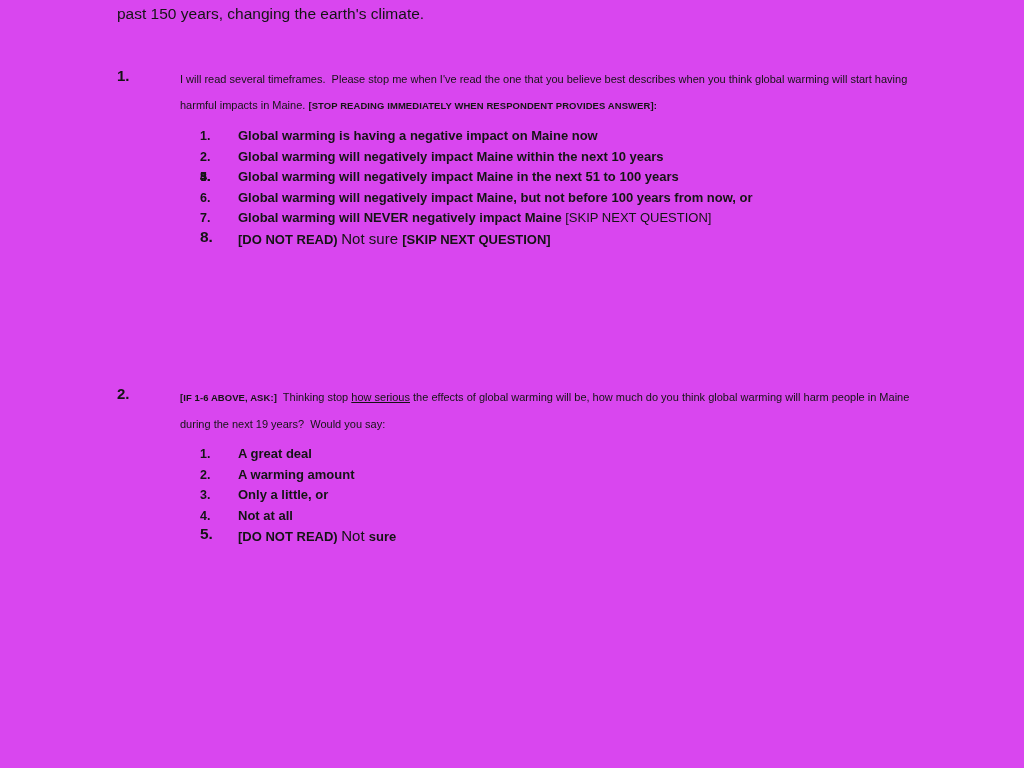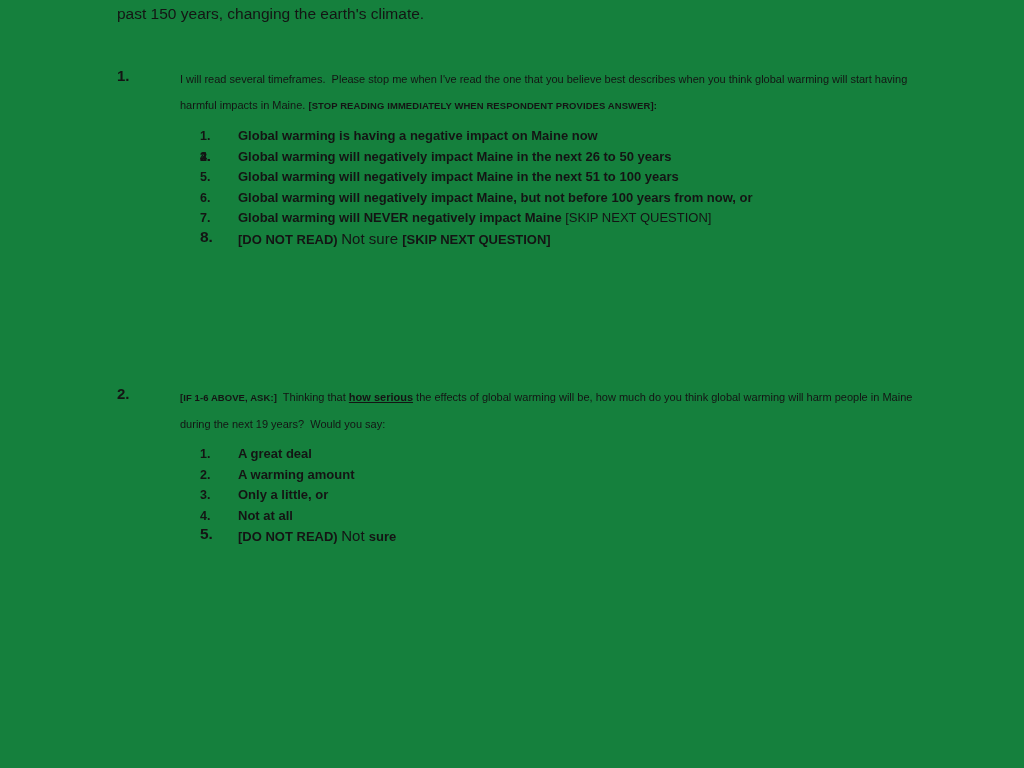--- a/index.html
+++ b/index.html
@@ -4,21 +4,21 @@
 <style>
   * { margin: 0; padding: 0; box-sizing: border-box; }
   html, body { background: #ffffff; }
   body {
     width: 1024px; height: 768px;
     position: relative;
     font-family: "Liberation Sans", sans-serif;
     color: #141414;
     overflow: hidden;
   }
-  .page { position: absolute; inset: 0; background: #15803d; }
+  .page { position: absolute; inset: 0; background: #d946ef; }
 
   .intro-line {
     position: absolute; left: 117px; top: 4px;
     font-size: 15.5px; line-height: 20px;
     white-space: pre-wrap;
   }
 
   .question { position: absolute; left: 117px; width: 810px; }
   .question-1 { top: 66px; }
   .question-2 { top: 384px; }
@@ -31,21 +31,21 @@
 
   .q-prompt {
     font-size: 11px; line-height: 26px;
     white-space: pre-wrap;
   }
 
   
   .seg-r  { font-weight: 400; }
   .seg-b  { font-weight: 700; margin-top: 20px; }
   .seg-bc { font-weight: 700; font-size: 0.86em; letter-spacing: 0.1px; }
-  .seg-ru { font-weight: 700; text-decoration: underline; margin-top: 16px; }
+  .seg-ru { font-weight: 400; text-decoration: underline; margin-top: 16px; }
   .seg-rl { font-weight: 400; font-size: 15px; text-align: right; }
 
   .options { margin-top: 7px; }
   .option-row {
     position: relative;
     padding-left: 58px;
     font-size: 13px; font-weight: 700;
     line-height: 20.5px;
     white-space: pre-wrap;
   }
@@ -62,34 +62,34 @@
 
 <div class="page">
   <div class="intro-line">past 150 years, changing the earth's climate.</div>
   <div id="questions-root">
       <div class="question question-1">
         <div class="q-num">1.</div>
         <div class="q-content">
           <div class="q-prompt"><span class="seg-r">I will read several timeframes.  Please stop me when I've read the one that you believe best describes when you think global warming will start having harmful impacts in Maine. </span><span class="seg-bc">[STOP READING IMMEDIATELY WHEN RESPONDENT PROVIDES ANSWER]:</span></div>
           <div class="options">
             <div class="option-row"><span class="opt-num">1.</span><span class="seg-b">Global warming is having a negative impact on Maine now</span></div>
-            <div class="option-row"><span class="opt-num">2.</span></div>
+            <div class="option-row"><span class="opt-num">2.</span><span class="seg-b">Global warming will negatively impact Maine within the next 10 years</span></div>
             <div class="option-row"><span class="opt-num">3.</span></div>
-            <div class="option-row"><span class="opt-num">4.</span><span class="seg-b">Global warming will negatively impact Maine in the next 26 to 50 years</span></div>
+            <div class="option-row"><span class="opt-num">4.</span></div>
             <div class="option-row"><span class="opt-num">5.</span><span class="seg-b">Global warming will negatively impact Maine in the next 51 to 100 years</span></div>
             <div class="option-row"><span class="opt-num">6.</span><span class="seg-b">Global warming will negatively impact Maine, but not before 100 years from now, or</span></div>
             <div class="option-row"><span class="opt-num">7.</span><span class="seg-b">Global warming will NEVER negatively impact Maine </span><span class="seg-r">[SKIP NEXT QUESTION]</span></div>
             <div class="option-row"><span class="opt-num num-large">8.</span><span class="seg-b">[DO NOT READ) </span><span class="seg-rl">Not sure </span><span class="seg-b">[SKIP NEXT QUESTION]</span></div>
           </div>
         </div>
       </div>
       <div class="question question-2">
         <div class="q-num">2.</div>
         <div class="q-content">
-          <div class="q-prompt"><span class="seg-bc">[IF 1-6 ABOVE, ASK:]</span><span class="seg-r">  Thinking that </span><span class="seg-ru">how serious</span><span class="seg-r"> the effects of global warming will be, how much do you think global warming will harm people in Maine during the next 19 years?  Would you say:</span></div>
+          <div class="q-prompt"><span class="seg-bc">[IF 1-6 ABOVE, ASK:]</span><span class="seg-r">  Thinking stop </span><span class="seg-ru">how serious</span><span class="seg-r"> the effects of global warming will be, how much do you think global warming will harm people in Maine during the next 19 years?  Would you say:</span></div>
           <div class="options">
             <div class="option-row"><span class="opt-num">1.</span><span class="seg-b">A great deal</span></div>
             <div class="option-row"><span class="opt-num">2.</span><span class="seg-b">A warming amount</span></div>
             <div class="option-row"><span class="opt-num">3.</span><span class="seg-b">Only a little, or</span></div>
             <div class="option-row"><span class="opt-num">4.</span><span class="seg-b">Not at all</span></div>
             <div class="option-row"><span class="opt-num num-large">5.</span><span class="seg-b">[DO NOT READ) </span><span class="seg-rl">Not </span><span class="seg-b">sure</span></div>
           </div>
         </div>
       </div>
     </div>

